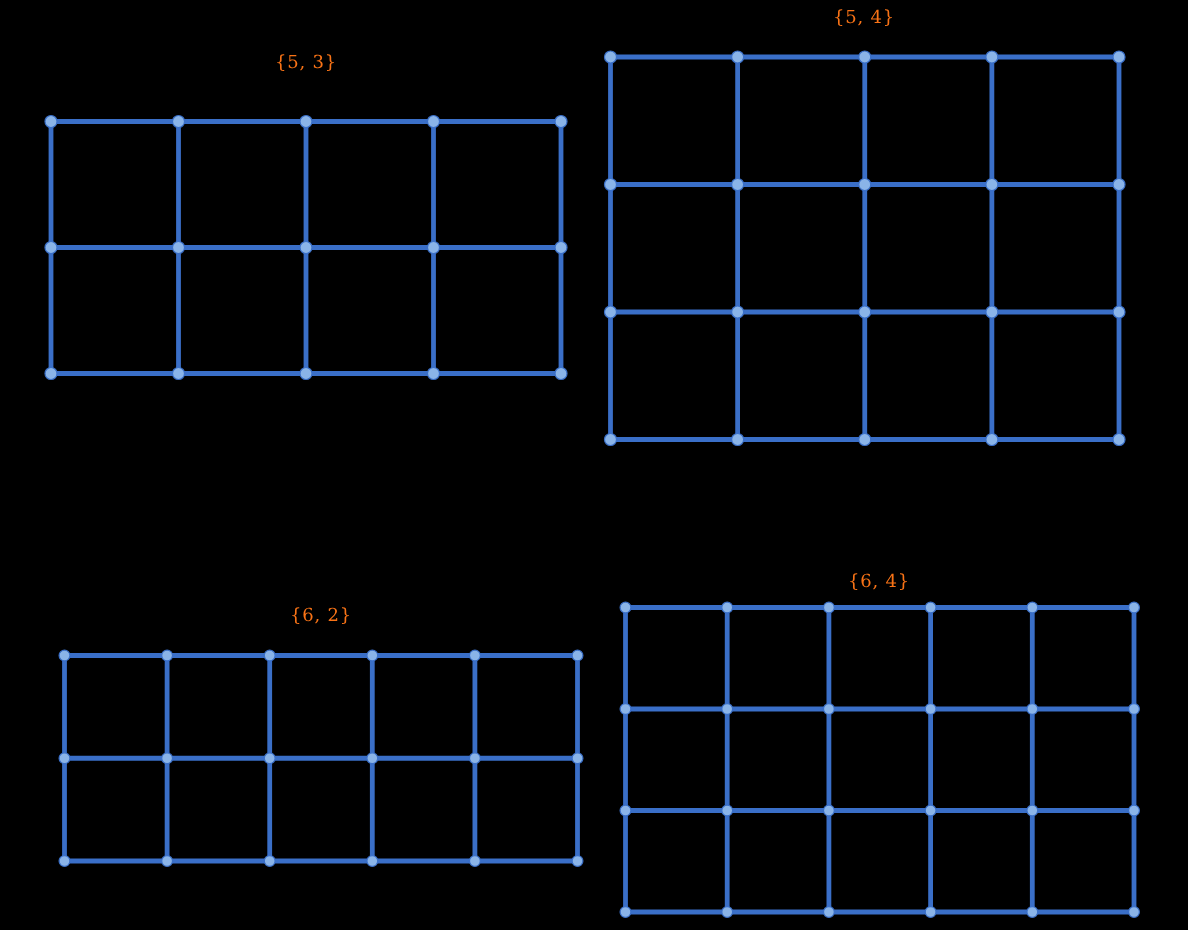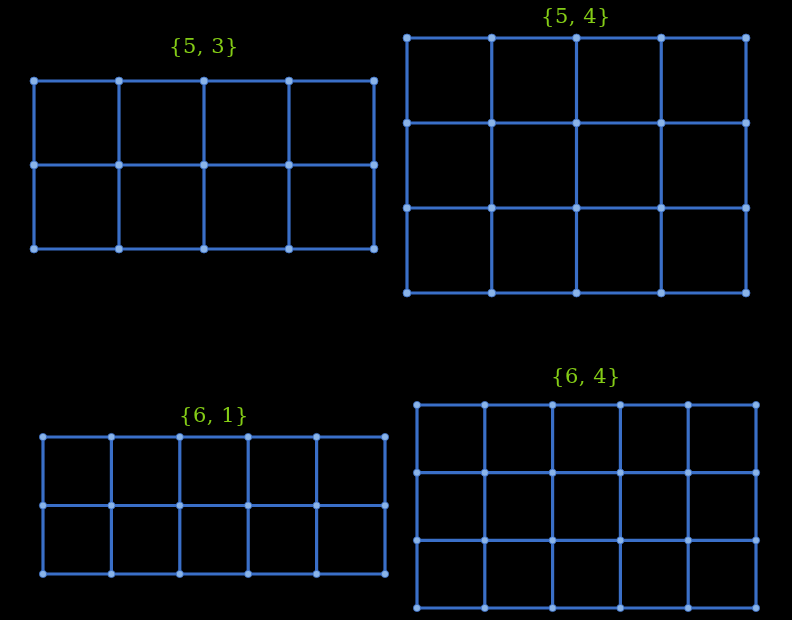--- a/index.html
+++ b/index.html
@@ -18,23 +18,23 @@
   #figure-canvas {
     position: absolute;
     left: 0;
     top: 0;
     width: 792px;
     height: 620px;
     background: #000000;
   }
   .panel-title {
     position: absolute;
-    color: #84cc16;
+    color: #f97316;
     font-family: "DejaVu Serif", "Liberation Serif", serif;
-    font-size: 21px;
+    font-size: 12px;
     letter-spacing: 0.5px;
     white-space: nowrap;
     transform: translateX(-50%);
     text-align: center;
     -webkit-font-smoothing: antialiased;
   }
   svg.graph-layer {
     position: absolute;
     left: 0;
     top: 0;
@@ -260,16 +260,16 @@
         <circle cx="484.80" cy="608.00" r="3.6" class="node-dot" fill="#8ab4e8" stroke="#3a6fc8"></circle>
         <circle cx="552.60" cy="608.00" r="3.6" class="node-dot" fill="#8ab4e8" stroke="#3a6fc8"></circle>
         <circle cx="620.40" cy="608.00" r="3.6" class="node-dot" fill="#8ab4e8" stroke="#3a6fc8"></circle>
         <circle cx="688.20" cy="608.00" r="3.6" class="node-dot" fill="#8ab4e8" stroke="#3a6fc8"></circle>
         <circle cx="756.00" cy="608.00" r="3.6" class="node-dot" fill="#8ab4e8" stroke="#3a6fc8"></circle>
       </g>
     </svg>
 
   <div class="panel-title" style="left: 204px; top: 34px;">{5, 3}</div>
   <div class="panel-title" style="left: 576px; top: 4px;">{5, 4}</div>
-  <div class="panel-title" style="left: 214px; top: 403px;">{6, 1}</div>
-  <div class="panel-title" style="left: 586px; top: 364px;">{6, 4}</div>
+  <div class="panel-title" style="left: 214px; top: 403px;">{6, 2}</div>
+  <div class="panel-title" style="left: 586px; top: 380px;">{6, 4}</div>
 
 </div>
 
 </body></html>

